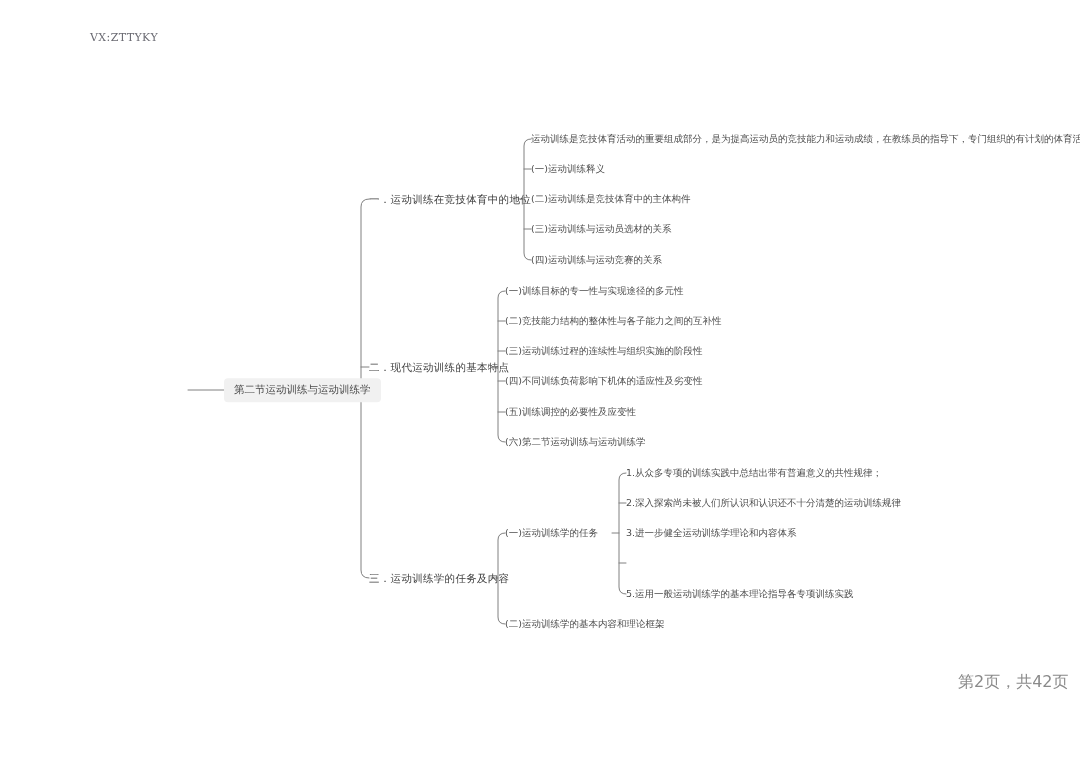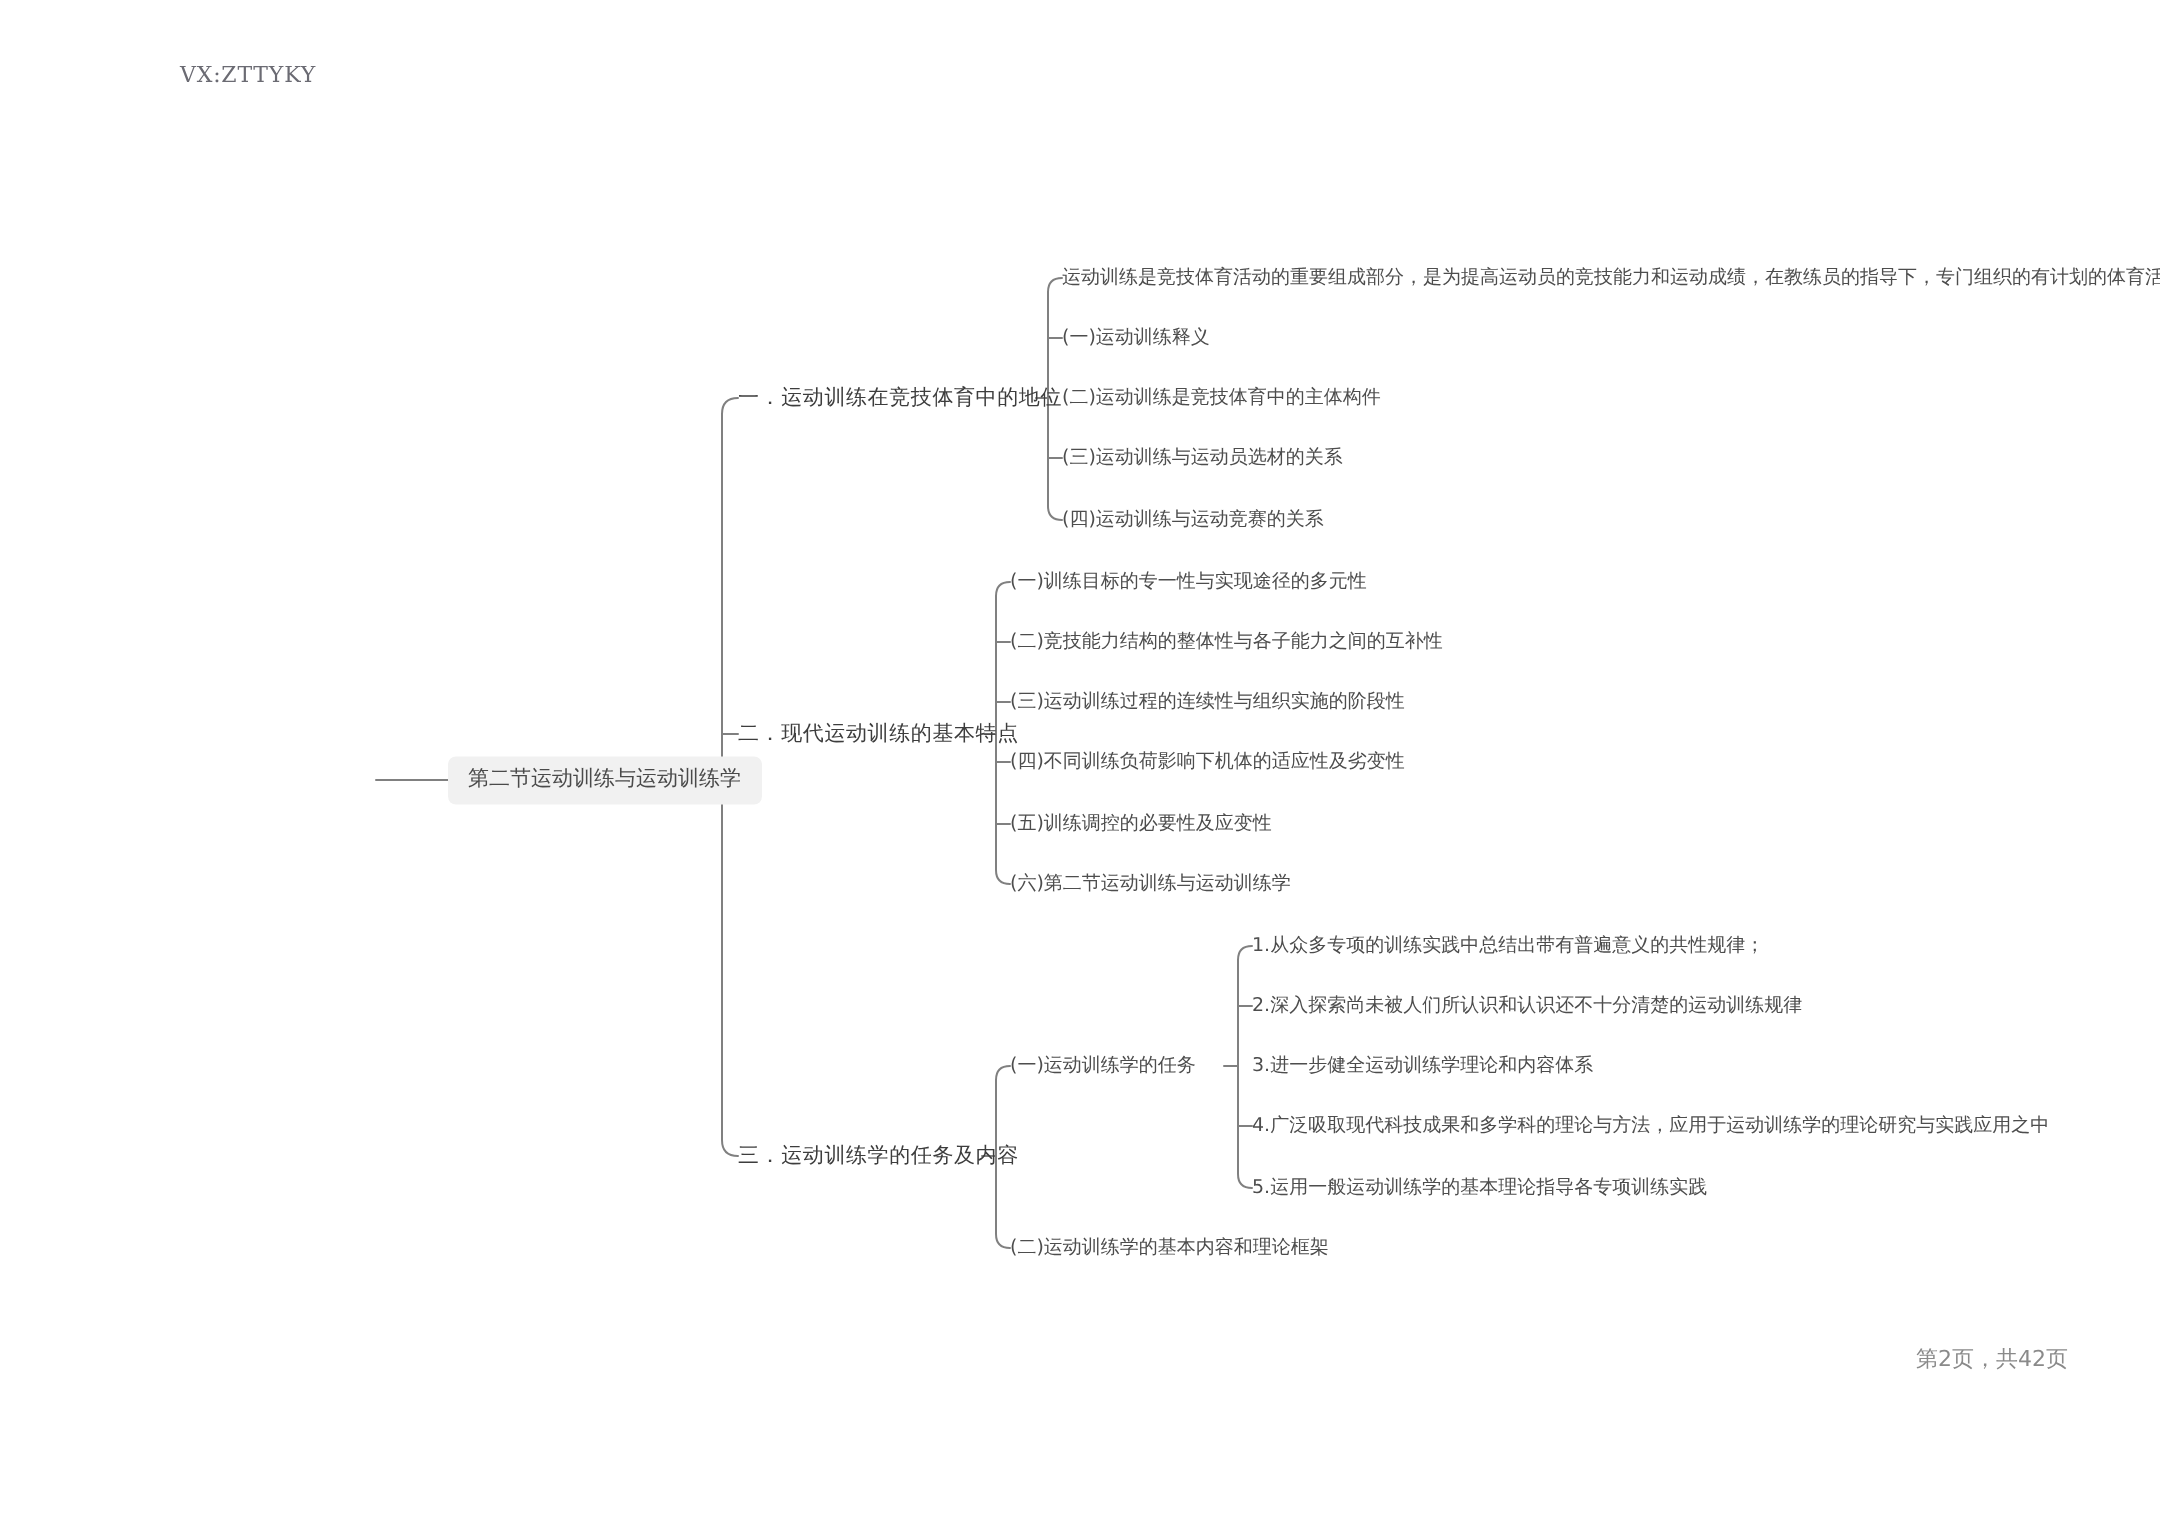--- a/index.html
+++ b/index.html
@@ -34,21 +34,21 @@
     font-family: "DejaVu Serif", "Liberation Serif", serif;
     font-size: 11px;
     color: #6b6b73;
     letter-spacing: 0.4px;
     white-space: nowrap;
   }
   .page-footer {
     position: absolute;
     left: 958px;
     top: 672px;
-    font-size: 11px;
+    font-size: 16px;
     color: #8a8a8a;
     white-space: nowrap;
   }
   .node {
     position: absolute;
     white-space: nowrap;
     transform: translateY(-50%);
   }
   .root-node {
     background: #12a596;
@@ -155,18 +155,17 @@
   <div class="node leaf-node" style="left:505px; top:442px;">(六)第二节运动训练与运动训练学</div>
 
   <div class="node branch-node" style="left:369px; top:578px;">三．运动训练学的任务及内容</div>
 
   <div class="node sub-node" style="left:505px; top:533px;">(一)运动训练学的任务</div>
   <div class="node sub-node" style="left:505px; top:624px;">(二)运动训练学的基本内容和理论框架</div>
 
   <div class="node subleaf-node" style="left:626px; top:473px;">1.从众多专项的训练实践中总结出带有普遍意义的共性规律；</div>
   <div class="node subleaf-node" style="left:626px; top:503px;">2.深入探索尚未被人们所认识和认识还不十分清楚的运动训练规律</div>
   <div class="node subleaf-node" style="left:626px; top:533px;">3.进一步健全运动训练学理论和内容体系</div>
-  <div class="node subleaf-node" style="left:626px; top:563px;">4.广泛吸取现代科技成果和多学科的理论与方法，应用于运动训练学的理论研究与实践应用之中</div>
   <div class="node subleaf-node" style="left:626px; top:594px;">5.运用一般运动训练学的基本理论指导各专项训练实践</div>
 
   <div class="page-footer">第2页，共42页</div>
 
 </div>
 
 </body></html>

